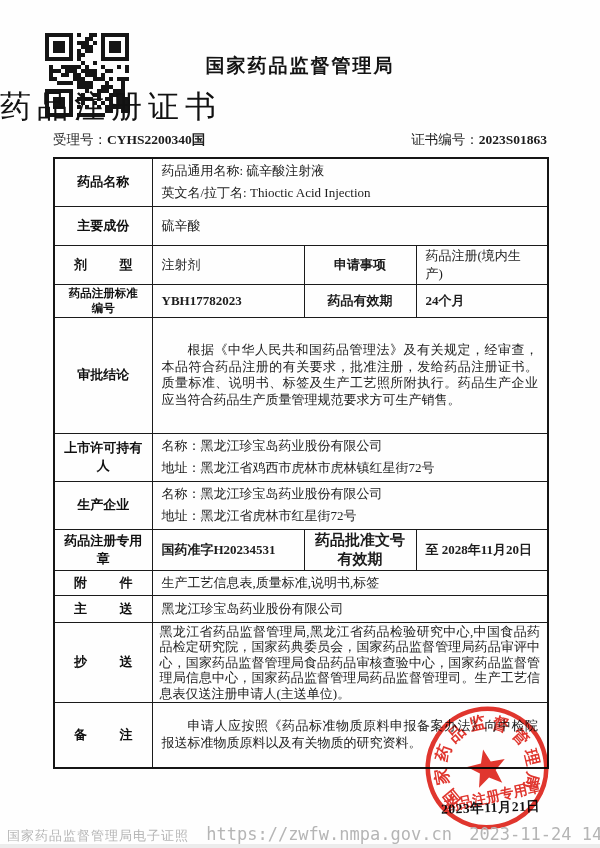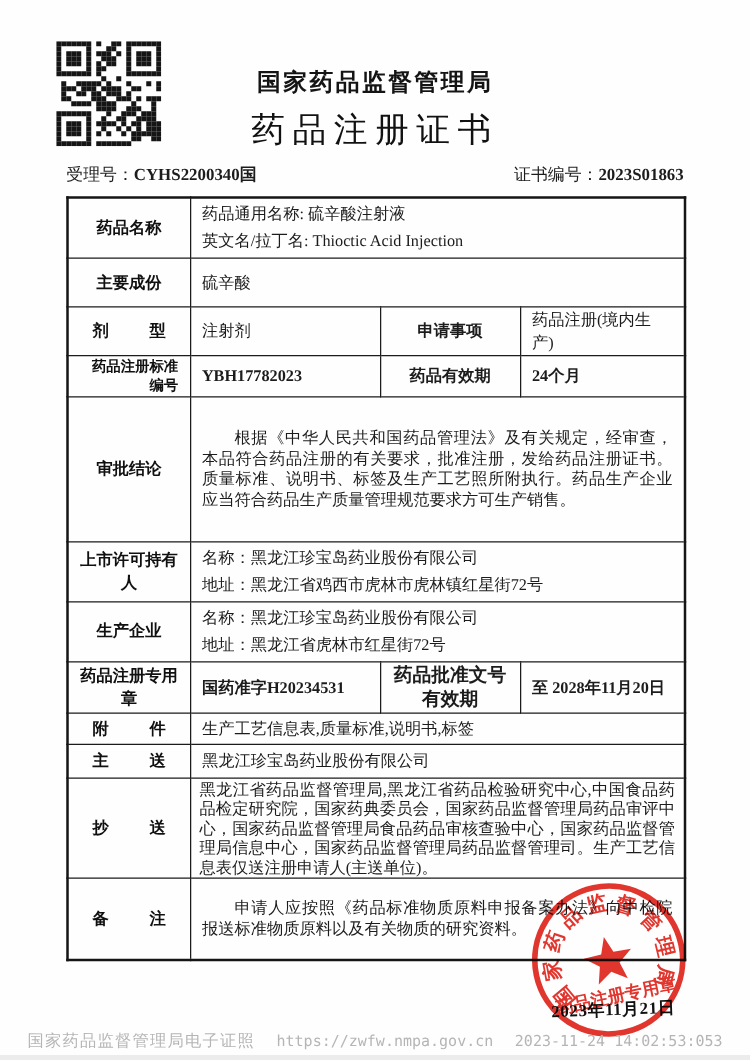--- a/index.html
+++ b/index.html
@@ -8,41 +8,41 @@
     font-family:"Liberation Serif","DejaVu Serif",serif; color:#1c1c1c; overflow:hidden;
   }
   
   .qr{position:absolute; left:45px; top:33px; width:84px; height:84px;}
   .agency{
     position:absolute; left:0; top:53px; width:600px; text-align:center;
     font-family:"Liberation Sans","DejaVu Sans",sans-serif;
     font-size:19px; font-weight:bold; letter-spacing:2px; color:#141414;
   }
   .cert-title{
-    position:absolute; left:0; top:86px; width:600px; text-align:center;
-    font-size:27px; letter-spacing:6px; color:#111;
+    position:absolute; left:0; top:86px; width:600px; text-align:left;
+    font-size:31px; letter-spacing:6px; color:#111;
   }
   .meta{position:absolute; left:53px; top:131px; width:494px; height:20px; font-size:13.5px;}
   .meta .left{float:left;} .meta .right{float:right;}
   .meta b{font-weight:bold;}
   
   table.cert{
     position:absolute; left:53px; top:157px; width:494px;
     border-collapse:collapse; table-layout:fixed;padding-left:44px;
   }
   table.cert td{
     border:1.5px solid #1b1b1b; vertical-align:middle;
     font-size:13px; padding:1px 9px; overflow:hidden;
   }
   table.cert{border:2px solid #151515;}
   td.lbl{
     font-weight:bold; font-size:14px; text-align:center; padding:1px 6px; color:#101010;
   }
   td.lbl.spread div{text-align:justify; text-align-last:justify; padding:0 10px;}
-  td.lbl.small{font-size:11.5px; letter-spacing:0;text-align:right;}
+  td.lbl.small{font-size:11.5px; letter-spacing:0;}
   td.lbl.small7{font-size:13px;margin-left:18px;}
   td.lbl2{font-weight:bold; font-size:13.5px; text-align:center; padding:1px 2px;}
   td.lbl2.small9{font-size:15px;}
   .h1{height:48px}.h2{height:39px}.h3{height:28px}.h4{height:33px}.h5{height:28px}
   .h6{height:33px}.h7{height:116px}.h8{height:48px}.h9{height:48px}.h10{height:29px}
   .h11{height:25px}.h12{height:27px}.h13{height:63px}.h14{height:65px}
   .two-line div{line-height:22px;}
   .para{
     text-align:justify; text-indent:2em; line-height:16.5px; font-size:13.2px; padding:2px 7px;
   }
@@ -56,21 +56,21 @@
   .approval-date{
     position:absolute; left:441px; top:799px; font-size:13.5px; font-weight:bold;
     color:#111; transform:rotate(-2deg); letter-spacing:.5px;
   }
   
   .footer{
     position:absolute; left:0; top:824px; width:600px; text-align:center;
     color:#b5b5b5; font-size:13px; white-space:nowrap;
   }
   .footer .cn{letter-spacing:1px;font-family:Liberation Serif, serif;}
-  .footer .lat{font-family:"DejaVu Sans Mono","Liberation Mono",monospace; font-size:12px;}
+  .footer .lat{font-family:"DejaVu Sans Mono","Liberation Mono",monospace; font-size:17px;}
   .footer span{margin:0 7px;}
   .bottom-band{position:absolute; left:0; top:844px; width:600px; height:4px; background:#ececec;}
 </style>
 </head>
 <body>
 
 <div class="page">
 
   <div class="qr" id="qr"><svg width="84" height="84" viewBox="0 0 84 84" fill="#151515">
         <rect x="32" y="0" width="4" height="4"></rect>

